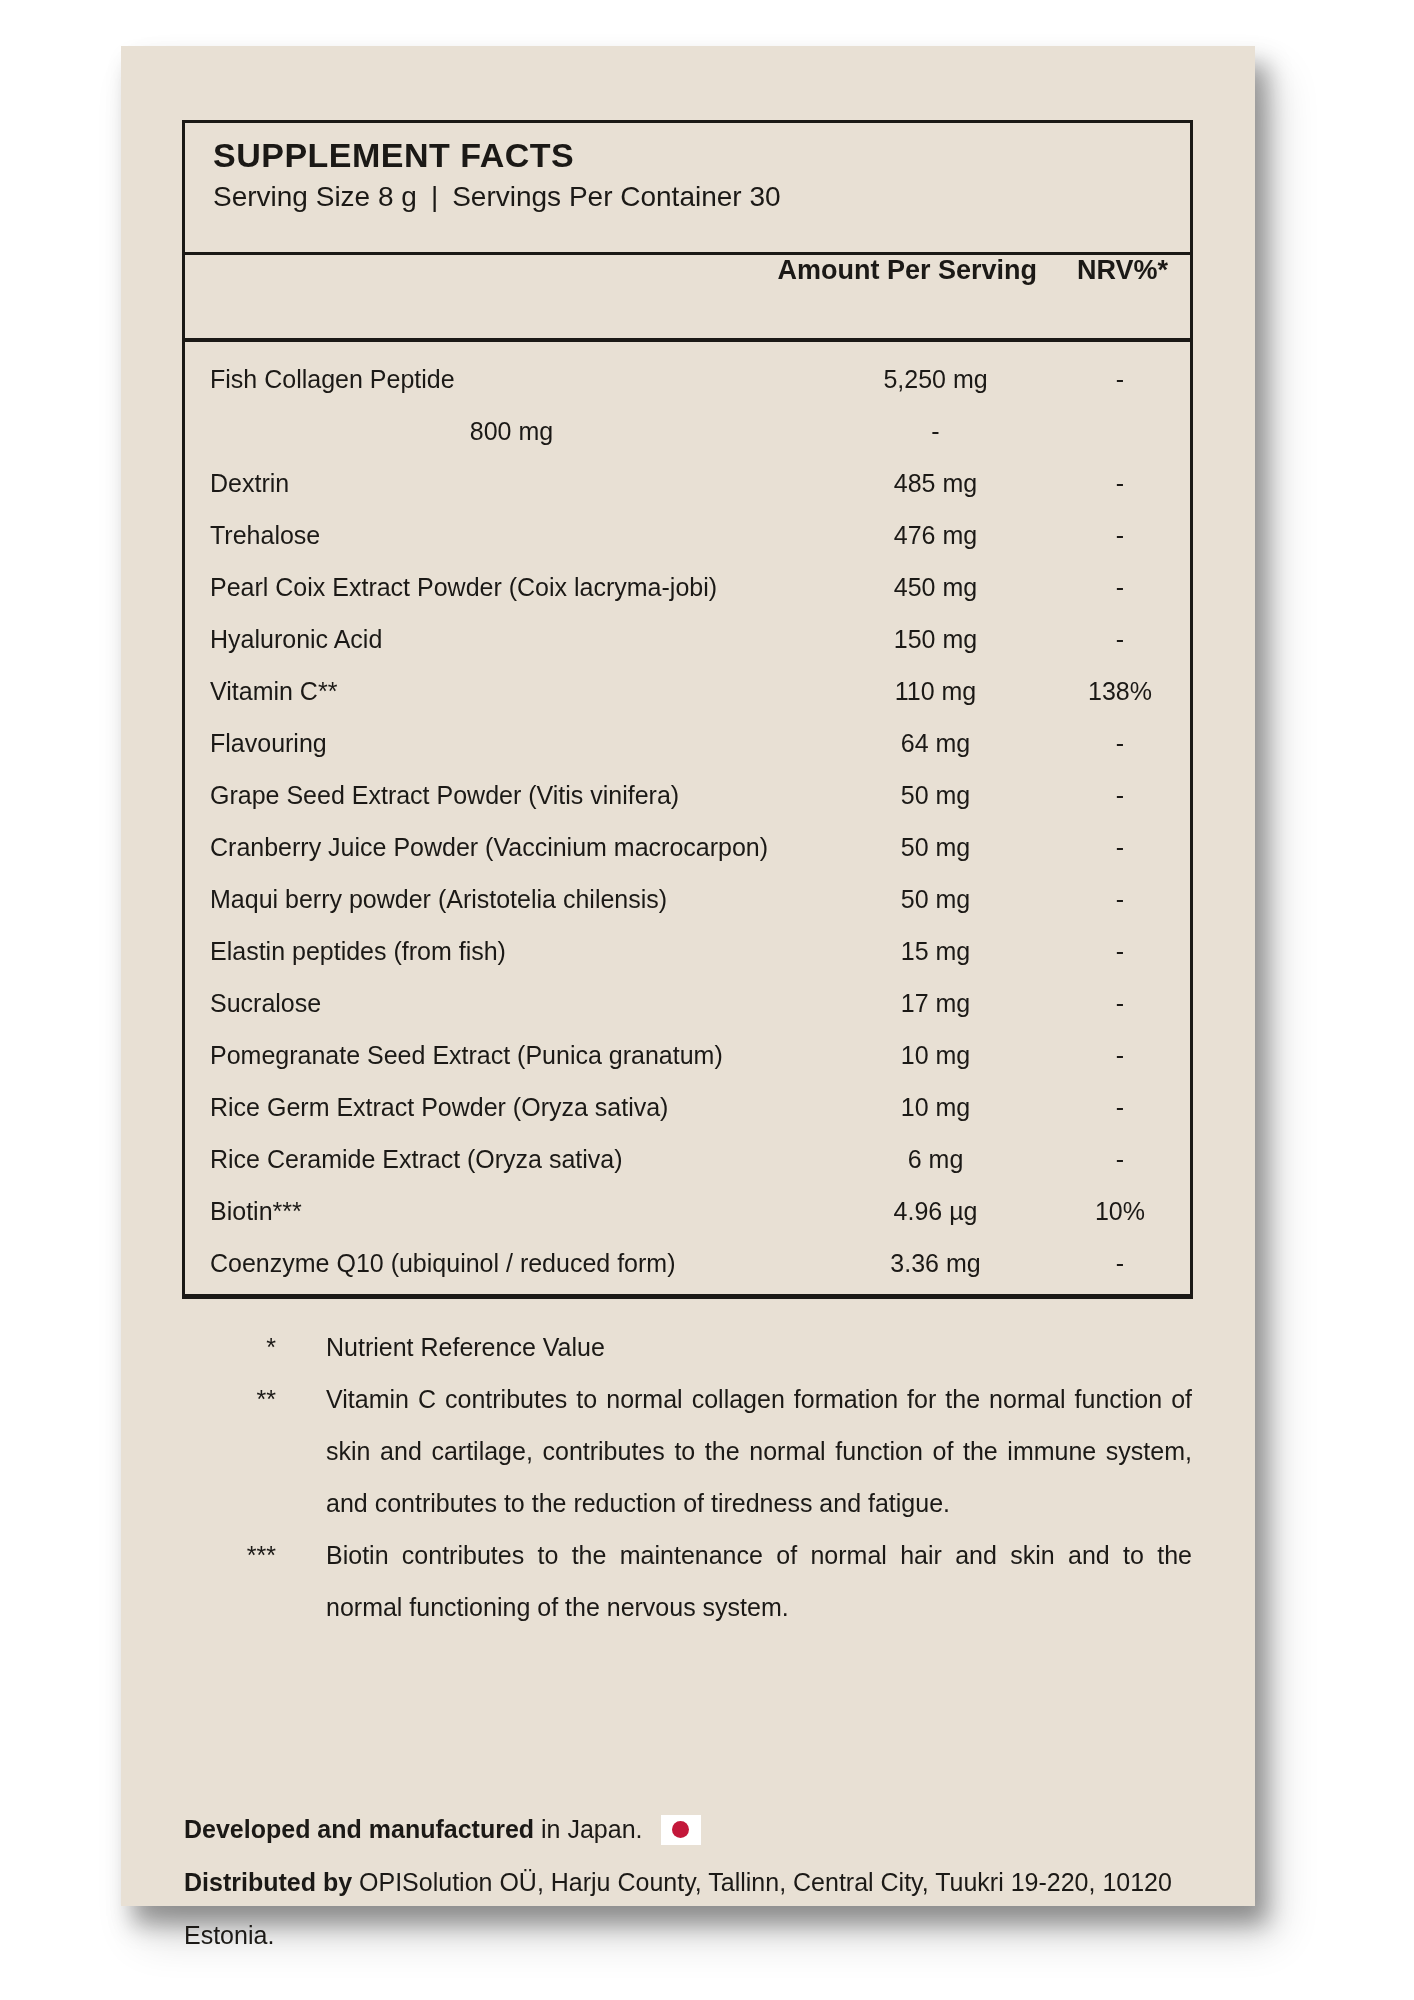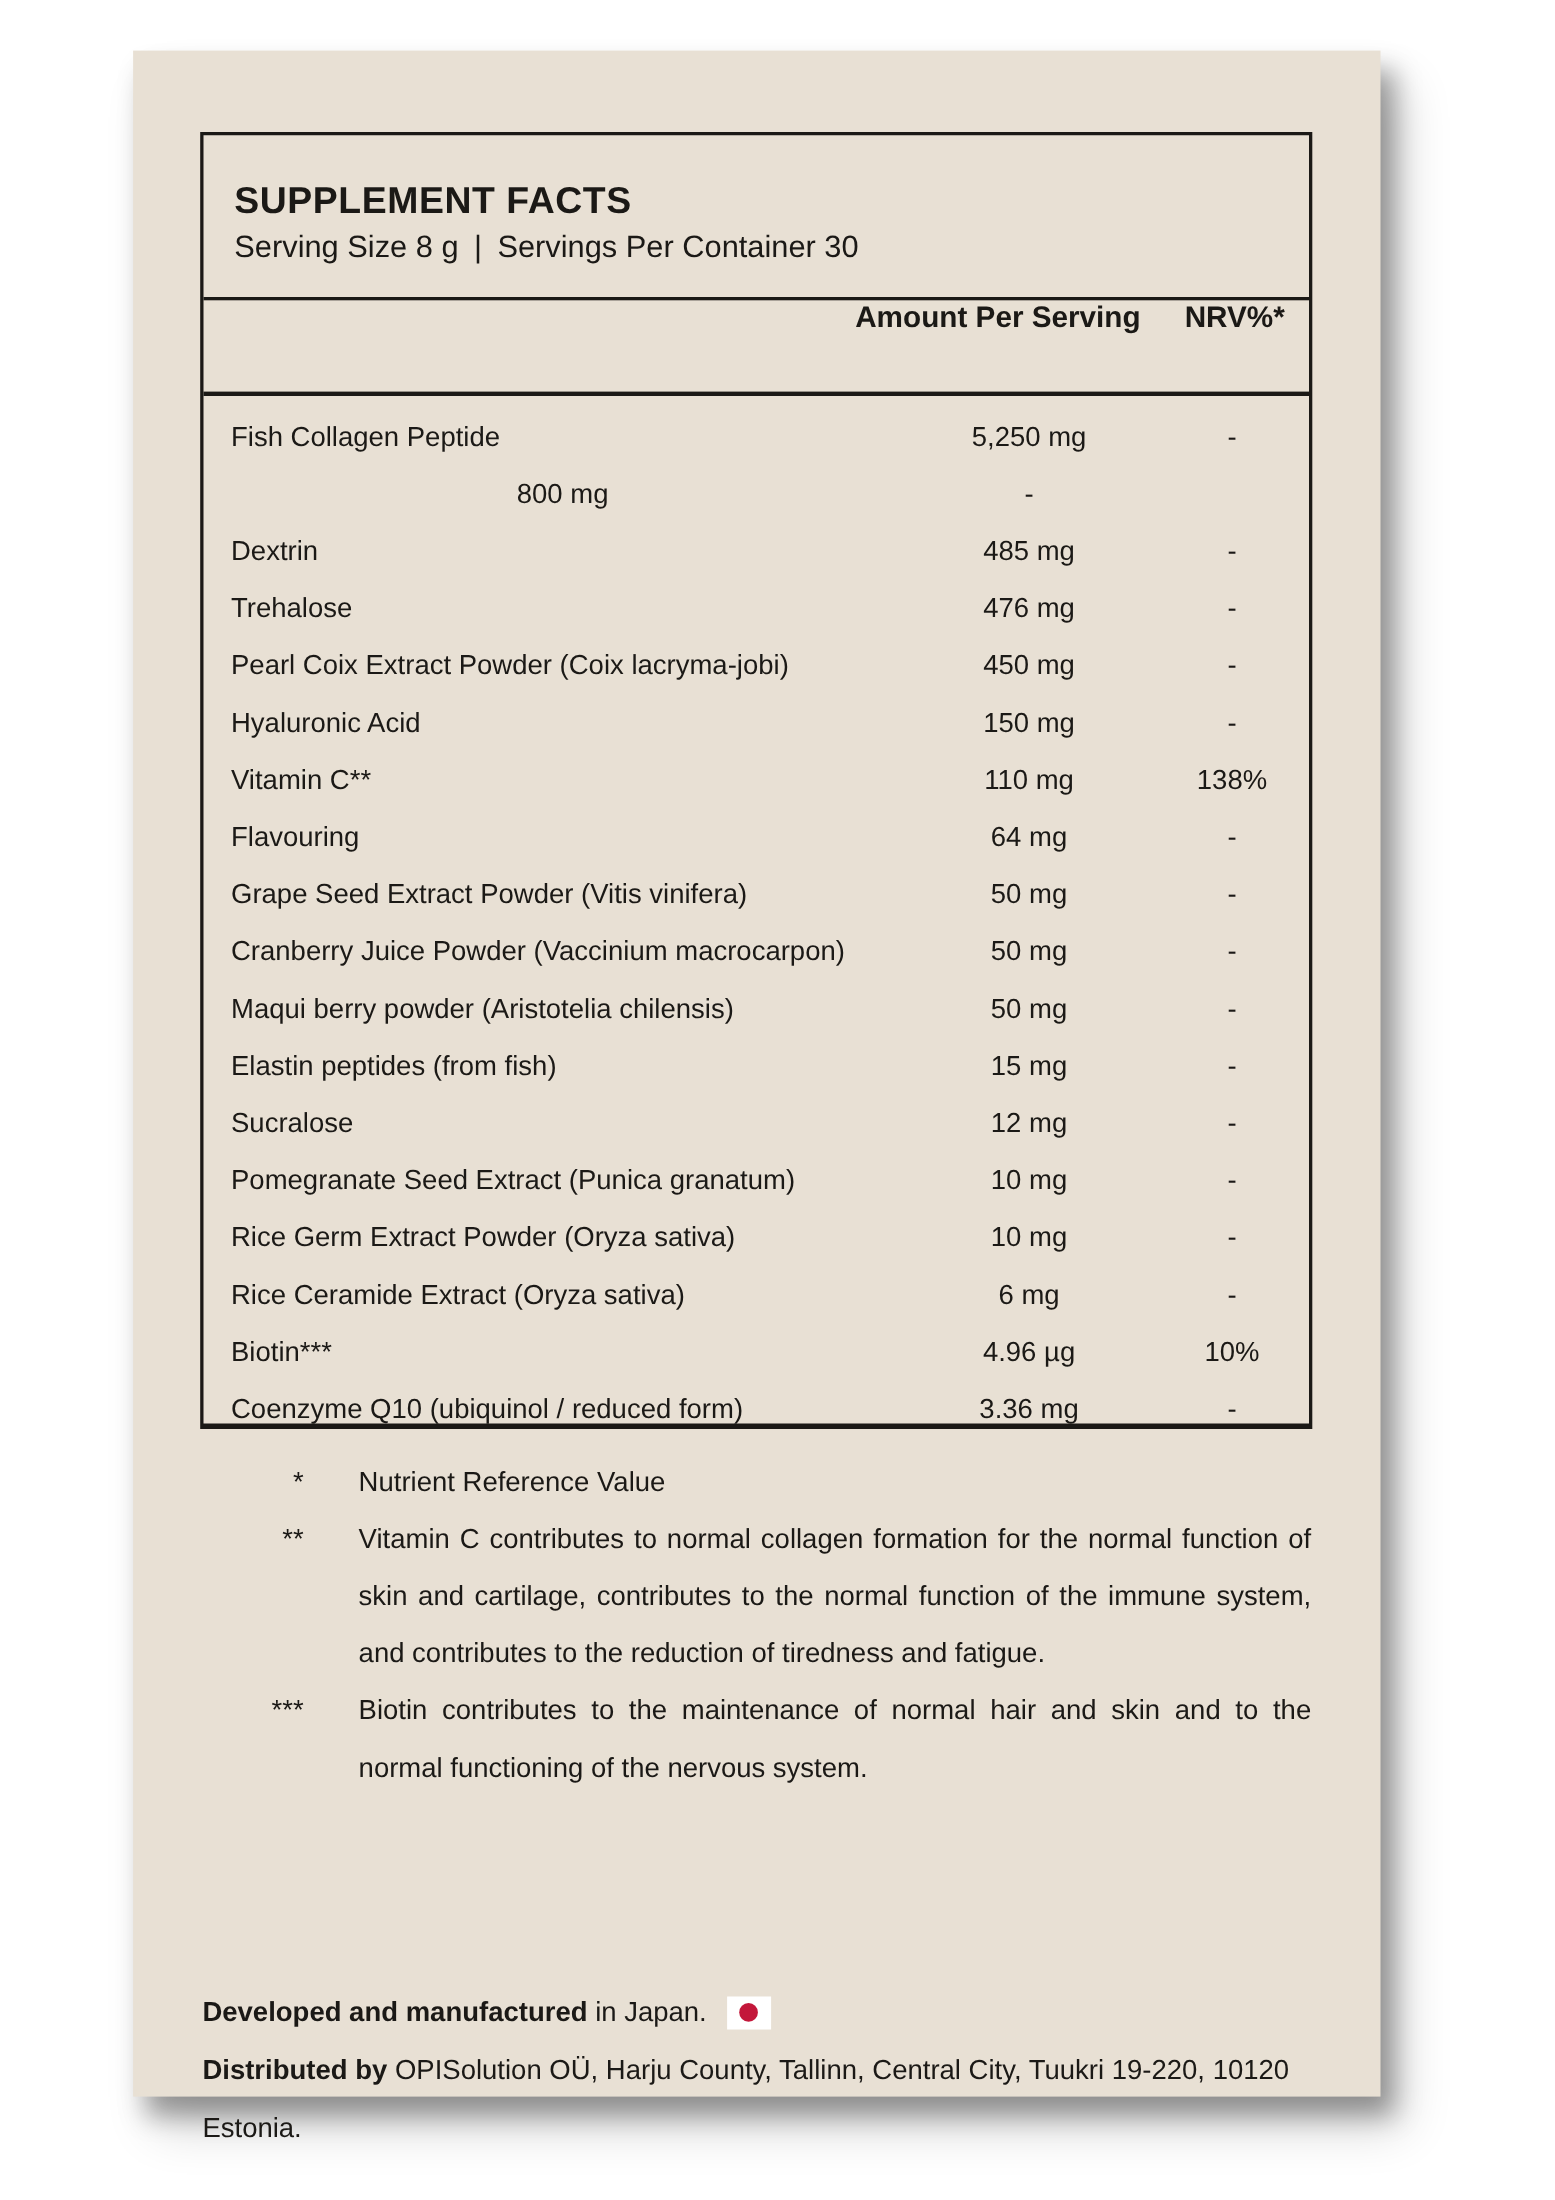--- a/index.html
+++ b/index.html
@@ -16,23 +16,23 @@
     box-shadow: 12px 18px 22px rgba(0,0,0,0.35), 20px 30px 42px rgba(0,0,0,0.16);
   }
   
   .facts-box {
     position:absolute; left:61px; top:74px;
     width:1011px; height:1179px;
     border:3px solid #1b1916;
     border-bottom-width:5px;
   }
   .facts-header {
-    height:150px;
+    height:132px;
     border-bottom:3px solid #1b1916;
-    padding:38px 28px 0 28px;
+    padding:10px 28px 0 28px;
   }
   .facts-title {
     font-size:34px; font-weight:700; letter-spacing:0.5px;
     line-height:44px;
   }
   .serving-line {
     font-size:28px; line-height:40px;
     display:flex; align-items:baseline;
   }
   .serving-line .sep { margin:0 14px; }
@@ -156,21 +156,21 @@
           <span class="ing-amount">50 mg</span>
           <span class="ing-nrv">-</span>
         </div>
         <div class="ing-row">
           <span class="ing-name">Elastin peptides (from fish)</span>
           <span class="ing-amount">15 mg</span>
           <span class="ing-nrv">-</span>
         </div>
         <div class="ing-row">
           <span class="ing-name">Sucralose</span>
-          <span class="ing-amount">12 mg</span>
+          <span class="ing-amount">17 mg</span>
           <span class="ing-nrv">-</span>
         </div>
         <div class="ing-row">
           <span class="ing-name">Pomegranate Seed Extract (Punica granatum)</span>
           <span class="ing-amount">10 mg</span>
           <span class="ing-nrv">-</span>
         </div>
         <div class="ing-row">
           <span class="ing-name">Rice Germ Extract Powder (Oryza sativa)</span>
           <span class="ing-amount">10 mg</span>

